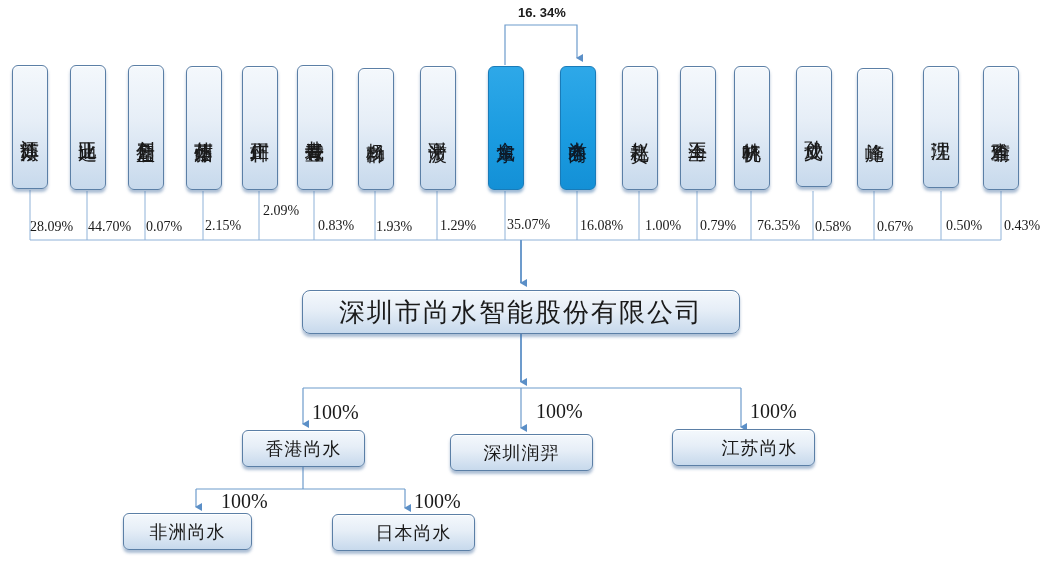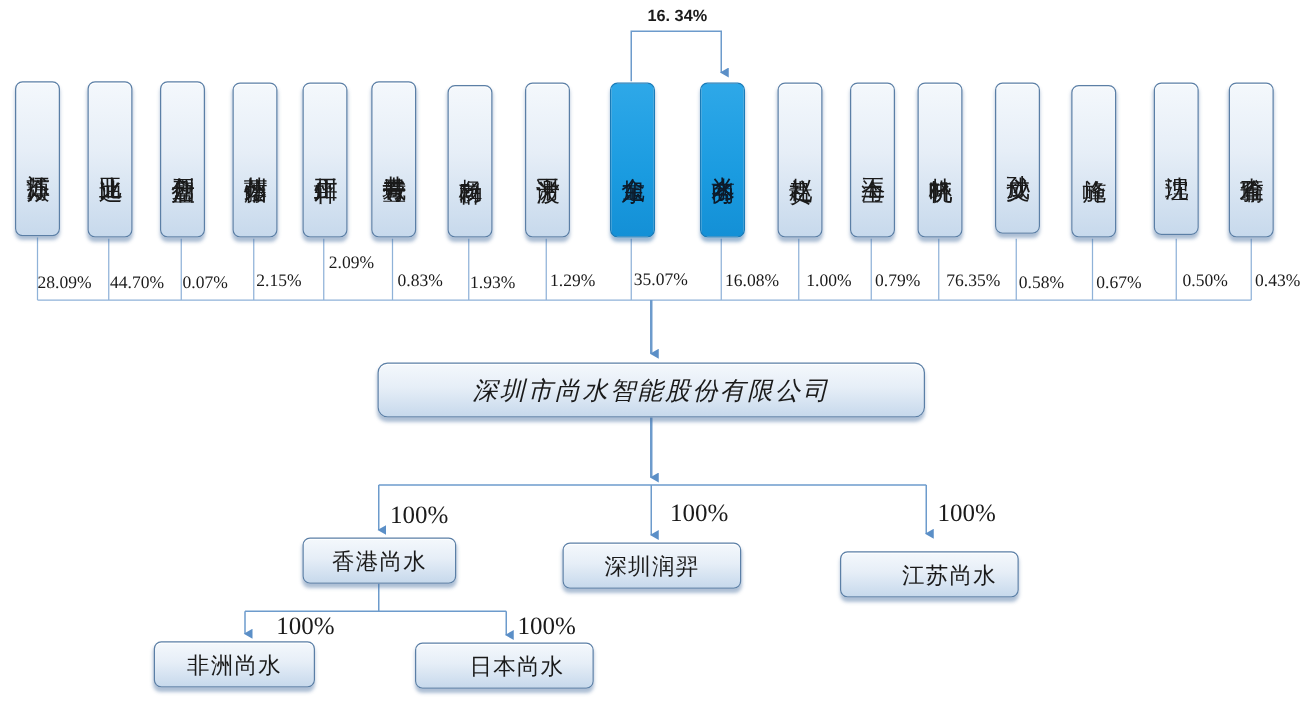--- a/index.html
+++ b/index.html
@@ -47,24 +47,23 @@
       line-height: 1;
       padding: 0;
     }
     .box.highlight {
       background: linear-gradient(to bottom, #2ea8e8 0%, #1a9be0 60%, #1490d6 100%);
       border-color: #1a7bb8;
       box-shadow: 0 3px 3px rgba(40, 100, 160, 0.45);
       color: #0d1b2a;
     }
     .box.main {
-      font-size: 20px;
+      font-size: 26px;
       letter-spacing: 2px;
       border-radius: 8px;
-      font-style: italic;
     }
     .box.sub {
       font-size: 18px;
       letter-spacing: 1px;
     }
     .pct {
       position: absolute;
       font-family: "Liberation Serif", "DejaVu Serif", serif;
       font-size: 14px;
       white-space: nowrap;
@@ -172,21 +171,21 @@
 
   <div class="box main" style="left:302px; top:290px; width:438px; height:44px;">深圳市尚水智能股份有限公司</div>
 
   <div class="pct large" style="left:312px; top:401px;">100%</div>
   <div class="box sub" style="left:230px; top:430px; width:123px; height:37px;margin-left:12px;">香港尚水</div>
 
   <div class="pct large" style="left:536px; top:400px;">100%</div>
   <div class="box sub" style="left:450px; top:434px; width:143px; height:37px;">深圳润羿</div>
 
   <div class="pct large" style="left:750px; top:400px;">100%</div>
-  <div class="box sub" style="left:672px; top:441px; width:143px; height:37px;padding-left:32px;">江苏尚水</div>
+  <div class="box sub" style="left:672px; top:429px; width:143px; height:37px;padding-left:32px;">江苏尚水</div>
 
   <div class="pct large" style="left:221px; top:490px;">100%</div>
   <div class="box sub" style="left:123px; top:513px; width:129px; height:37px;">非洲尚水</div>
 
   <div class="pct large" style="left:414px; top:490px;">100%</div>
   <div class="box sub" style="left:332px; top:514px; width:143px; height:37px;padding-left:20px;">日本尚水</div>
 
 </div>
 
 </body></html>

